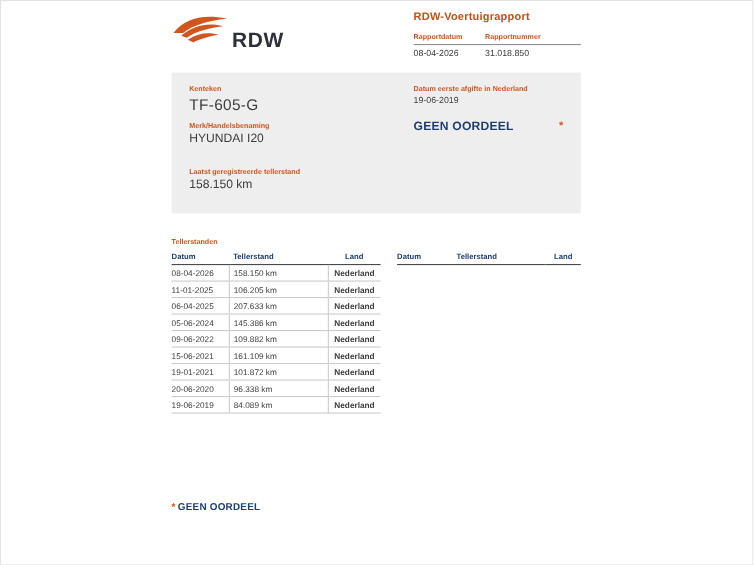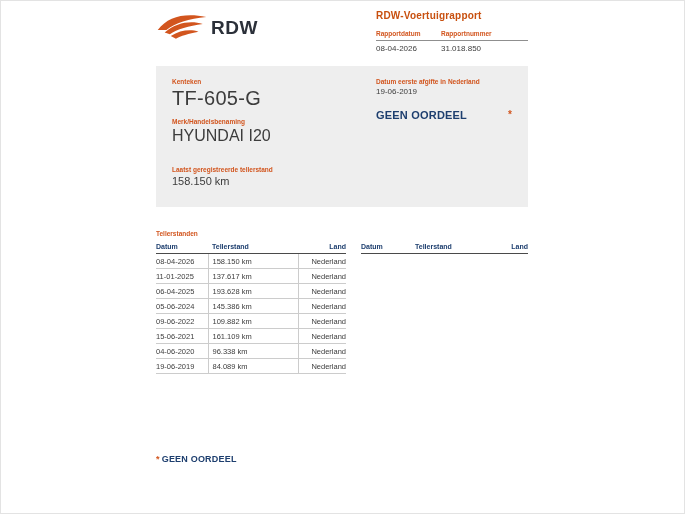--- a/index.html
+++ b/index.html
@@ -8,55 +8,55 @@
   .page {
     position:relative; width:685px; height:514px;
     background:#ffffff; border:1px solid #e3e3e3; overflow:hidden;
   }
   .content { margin-left:155px; width:372px; padding-top:9px; }
 
   
   .header { display:flex; align-items:flex-start; margin-bottom:13px; }
   .brand { width:220px; display:flex; align-items:flex-start; gap:3px; }
   .brand svg { width:52px; height:33px; display:block; }
-  .brand-text { font-size:19px; font-weight:bold; color:#2b3039; letter-spacing:.5px; margin-top:7px; }
+  .brand-text { font-size:19px; font-weight:bold; color:#2b3039; letter-spacing:.5px; margin-top:17px; }
   .header-right { flex:1; }
   .page-title { font-size:10px; font-weight:bold; color:#c8500f; margin-bottom:9px; letter-spacing:.2px; }
   .meta-labels, .meta-values { display:grid; grid-template-columns:65px 1fr; }
   .meta-labels { border-bottom:1px solid #8f8f8f; padding-bottom:3px; }
   .meta-values { padding-top:3px; }
   .meta-label { font-size:6.5px; font-weight:bold; color:#d2551e; }
   .meta-value { font-size:8px; color:#3c3c3c; }
 
   
   .summary { background:#eeeeee; padding:12px 16px 12px; display:grid; grid-template-columns:204px 1fr; }
   .field-label { font-size:6.5px; font-weight:bold; color:#d2551e; margin-bottom:2px; }
-  .kenteken-value { font-size:20px; color:#3c3c3c; letter-spacing:.3px; }
-  .merk-value { font-size:16px; color:#3c3c3c; }
+  .kenteken-value { font-size:14px; color:#3c3c3c; letter-spacing:.3px; }
+  .merk-value { font-size:11px; color:#3c3c3c; }
   .teller-value { font-size:11px; color:#3c3c3c; }
   .small-value { font-size:8px; color:#3c3c3c; }
   .fld { margin-bottom:8px; }
   .fld-gap { margin-top:21px; }
   .oordeel { display:flex; justify-content:space-between; align-items:flex-start; margin-top:13px; }
   .oordeel-text { font-size:11px; font-weight:bold; color:#1d3e6e; letter-spacing:.2px; }
   .oordeel-star { font-size:10px; font-weight:bold; color:#d2551e; }
 
   
   .teller-section { margin-top:23px; }
   .section-label { font-size:6.5px; font-weight:bold; color:#d2551e; margin-bottom:4px; }
   .tables { display:flex; gap:15px; }
   table { border-collapse:collapse; table-layout:fixed; }
   .t1 { width:190px; }
   .t2 { width:167px; }
   th { font-size:7px; font-weight:bold; color:#1d3e6e; text-align:left;
        border-bottom:1px solid #4a4a4a; padding:2px 0 3px; }
   td { font-size:7.5px; color:#3c3c3c; padding:2.5px 0; border-bottom:1px solid #cccccc; }
   th.teller, td.teller { padding-left:4px; }
   td.teller { border-left:1px solid #cccccc; border-right:1px solid #cccccc; }
-  th.land, td.land { text-align:right; }
+  th.land, td.land { text-align:center;font-weight:bold; }
 
   
   .footnote { margin-top:80px; }
   .footnote-heading { font-size:9px; font-weight:bold; letter-spacing:.2px; }
   .footnote-heading .star { color:#d2551e; margin-right:2px; }
   .footnote-heading .ttl { color:#1d3e6e; }
 </style>
 </head>
 <body>
 
@@ -132,45 +132,50 @@
             </tr>
           </thead>
           <tbody>
               <tr>
                 <td>08-04-2026</td>
                 <td class="teller">158.150 km</td>
                 <td class="land">Nederland</td>
               </tr>
               <tr>
                 <td>11-01-2025</td>
-                <td class="teller">137.617 km</td>
+                <td class="teller">106.205 km</td>
                 <td class="land">Nederland</td>
               </tr>
               <tr>
                 <td>06-04-2025</td>
-                <td class="teller">193.628 km</td>
+                <td class="teller">207.633 km</td>
                 <td class="land">Nederland</td>
               </tr>
               <tr>
                 <td>05-06-2024</td>
                 <td class="teller">145.386 km</td>
                 <td class="land">Nederland</td>
               </tr>
               <tr>
                 <td>09-06-2022</td>
                 <td class="teller">109.882 km</td>
                 <td class="land">Nederland</td>
               </tr>
               <tr>
                 <td>15-06-2021</td>
                 <td class="teller">161.109 km</td>
                 <td class="land">Nederland</td>
               </tr>
               <tr>
-                <td>04-06-2020</td>
+                <td>19-01-2021</td>
+                <td class="teller">101.872 km</td>
+                <td class="land">Nederland</td>
+              </tr>
+              <tr>
+                <td>20-06-2020</td>
                 <td class="teller">96.338 km</td>
                 <td class="land">Nederland</td>
               </tr>
               <tr>
                 <td>19-06-2019</td>
                 <td class="teller">84.089 km</td>
                 <td class="land">Nederland</td>
               </tr>
             </tbody>
         </table>

